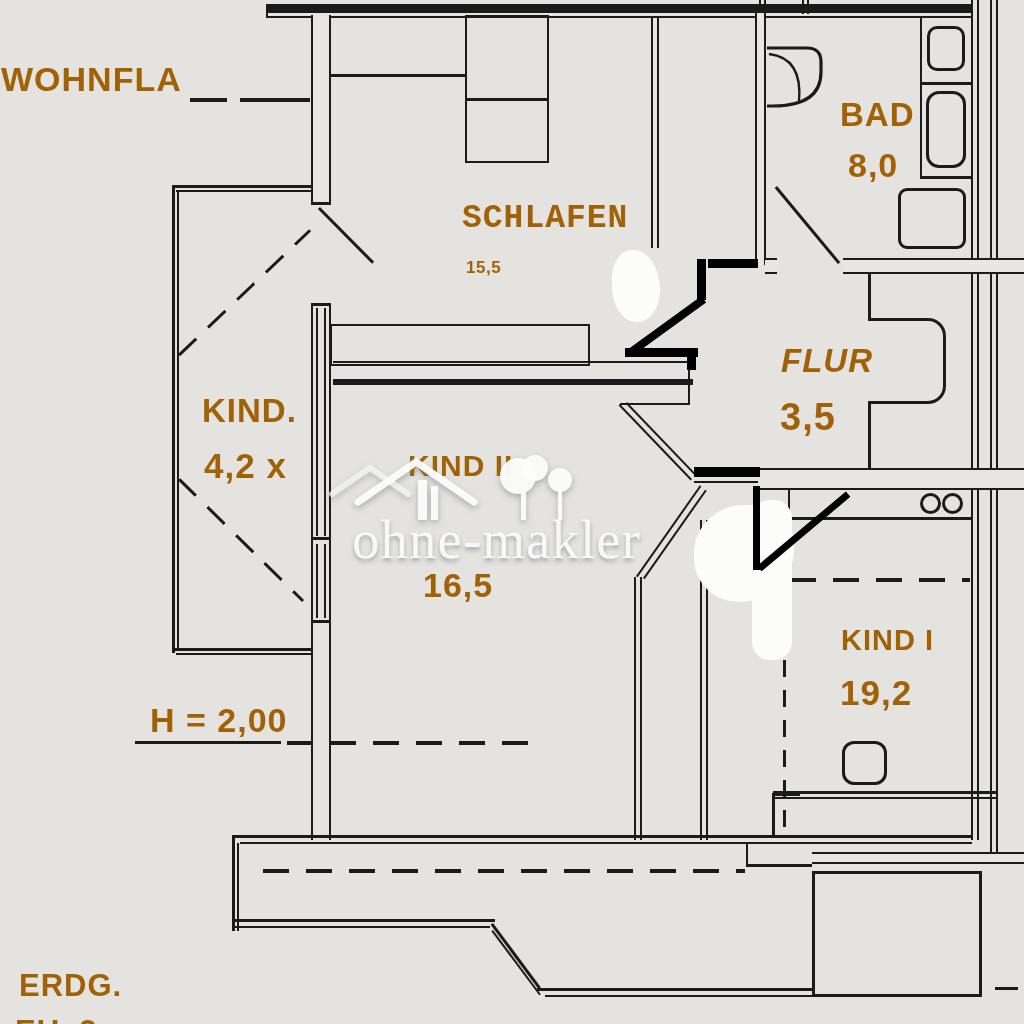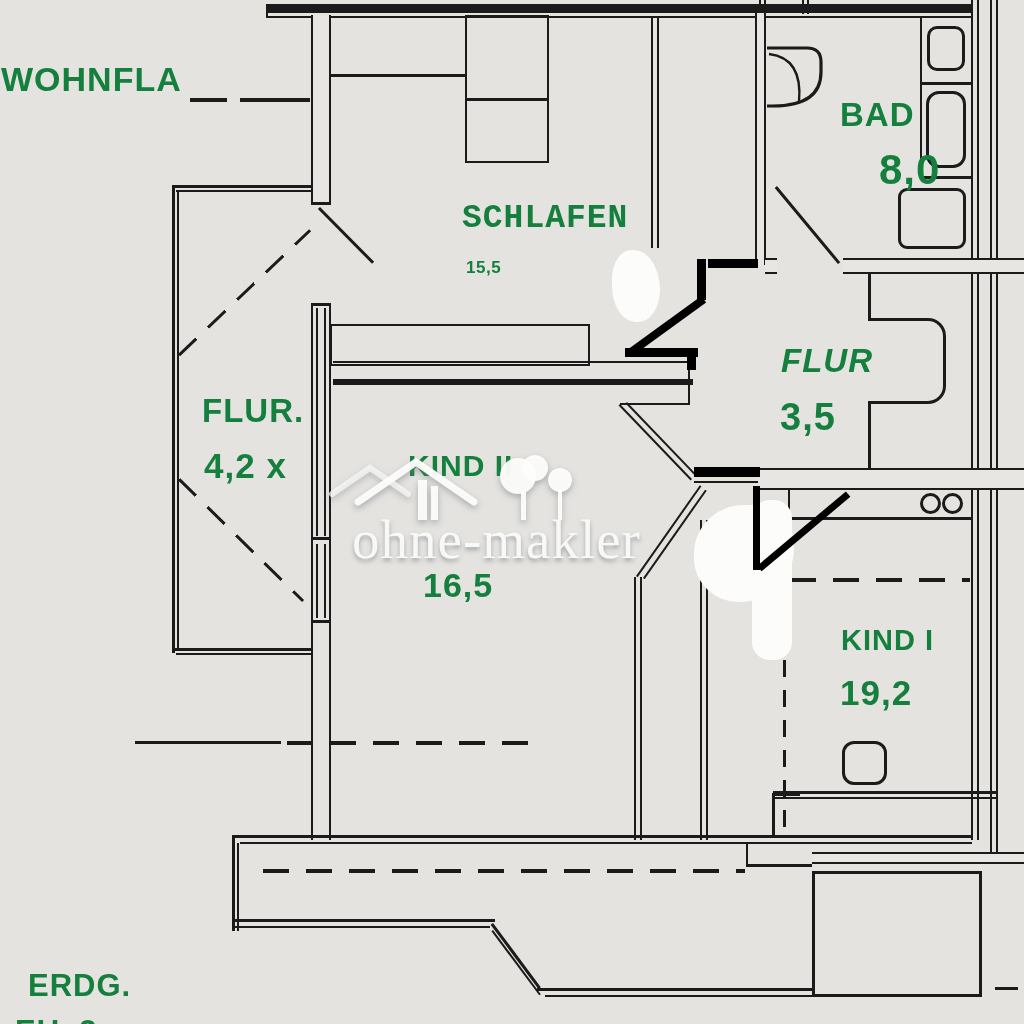--- a/index.html
+++ b/index.html
@@ -12,21 +12,21 @@
   .wband{position:absolute;background:#e7e6e3;border-top:2.5px solid #1b1b1b;border-bottom:2.5px solid #1b1b1b;z-index:12;}
   .box{position:absolute;border:3px solid #1b1b1b;background:transparent;z-index:14;}
   .dh{position:absolute;height:3.5px;z-index:10;
       background:repeating-linear-gradient(90deg,#1b1b1b 0 26px,transparent 26px 43px);}
   .dv{position:absolute;width:3px;z-index:10;
       background:repeating-linear-gradient(180deg,#1b1b1b 0 17px,transparent 17px 30px);}
   .dd{position:absolute;height:3px;transform-origin:0 0;z-index:10;
       background:repeating-linear-gradient(90deg,#1b1b1b 0 24px,transparent 24px 40px);}
   .thick{position:absolute;background:#000;z-index:30;}
   .wp{position:absolute;background:#fcfcfb;z-index:25;}
-  .lbl{position:absolute;color:#15803d;font-weight:bold;letter-spacing:1px;white-space:nowrap;z-index:40;}
+  .lbl{position:absolute;color:#a16207;font-weight:bold;letter-spacing:1px;white-space:nowrap;z-index:40;}
   .wm{position:absolute;z-index:50;pointer-events:none;}
   .wm-text{font-family:"Liberation Serif",serif;font-size:55px;color:rgba(251,251,249,0.95);
            letter-spacing:1px;text-shadow:0 3px 4px rgba(110,115,125,0.55);white-space:nowrap;}
   svg{display:block;}
 </style>
 </head>
 <body>
 
 <div id="plan">
 
@@ -177,25 +177,26 @@
         <rect x="230" y="42" width="4" height="30"></rect>
       </g>
     </svg>
   </div>
   <div class="wm wm-text" style="left:352px;top:508px;">ohne-makler</div>
 
   <div class="lbl" style="left:1px;top:60px;font-size:34px;">WOHNFLA</div>
   <div class="lbl" style="left:462px;top:200px;font-size:33px;font-family:Liberation Mono, monospace;">SCHLAFEN</div>
   <div class="lbl" style="left:466px;top:258px;font-size:17px;letter-spacing:0.5px;">15,5</div>
   <div class="lbl" style="left:840px;top:96px;font-size:33px;">BAD</div>
-  <div class="lbl" style="left:879px;top:146px;font-size:42px;">8,0</div>
+  <div class="lbl" style="left:848px;top:146px;font-size:34px;">8,0</div>
   <div class="lbl" style="left:781px;top:342px;font-size:33px;font-style:italic;">FLUR</div>
   <div class="lbl" style="left:780px;top:396px;font-size:38px;">3,5</div>
-  <div class="lbl" style="left:202px;top:392px;font-size:33px;">FLUR.</div>
+  <div class="lbl" style="left:202px;top:392px;font-size:33px;">KIND.</div>
   <div class="lbl" style="left:204px;top:446px;font-size:35px;">4,2 x</div>
   <div class="lbl" style="left:408px;top:449px;font-size:30px;">KIND II</div>
   <div class="lbl" style="left:406px;top:566px;font-size:34px;margin-left:17px;">16,5</div>
   <div class="lbl" style="left:841px;top:624px;font-size:29px;">KIND I</div>
   <div class="lbl" style="left:840px;top:673px;font-size:35px;">19,2</div>
-  <div class="lbl" style="left:28px;top:968px;font-size:31px;">ERDG.</div>
+  <div class="lbl" style="left:150px;top:701px;font-size:34px;">H = 2,00</div>
+  <div class="lbl" style="left:19px;top:968px;font-size:31px;">ERDG.</div>
   <div class="lbl" style="left:15px;top:1014px;font-size:31px;">EU. 3</div>
 
 </div>
 
 </body></html>

